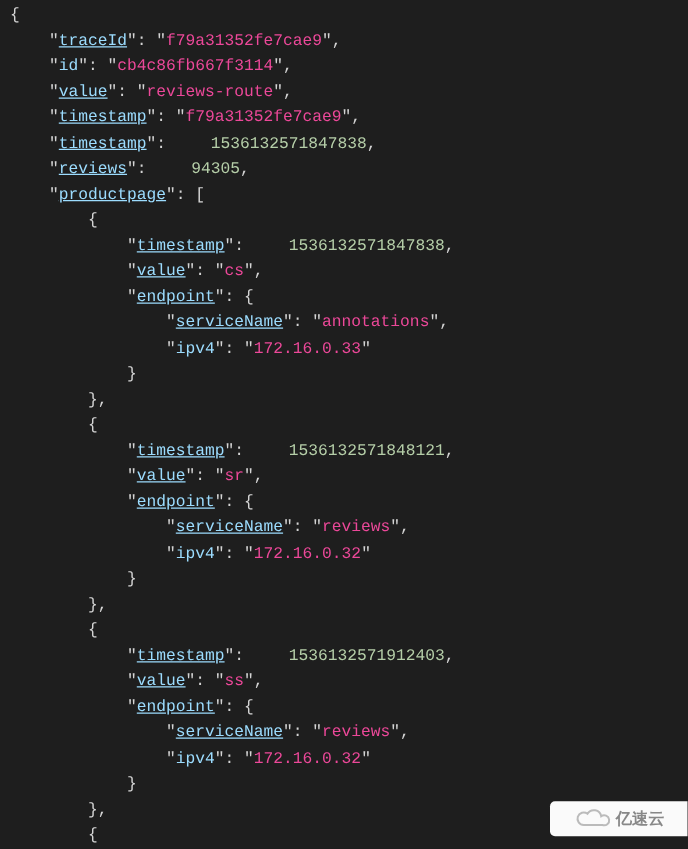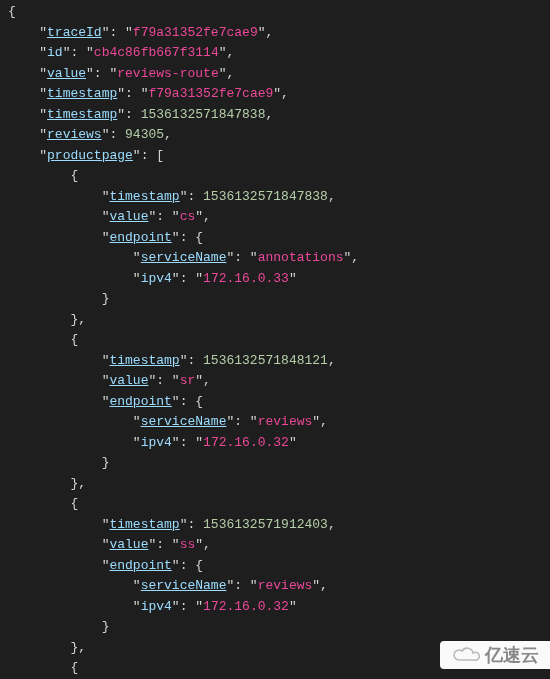--- a/index.html
+++ b/index.html
@@ -15,35 +15,35 @@
     overflow: hidden;
   }
   .code-block {
     padding: 2px 8px 0 8px;
     white-space: pre;
   }
   .punct { color: #d4d4d4; }
   .key { color: #9cdcfe; }
   .key-underline { text-decoration: underline; text-decoration-color: #9cdcfe; }
   .str { color: #ec4899; }
-  .num { color: #b5cea8; }
+  .num { color: #b5cea8; margin-left: 28px; }
   .watermark {
     position: absolute;
     right: 0;
     bottom: 10px;
     width: 110px;
     height: 28px;
     background: #fafafa;
     border-top-left-radius: 4px;
     border-bottom-left-radius: 4px;
     display: flex;
     align-items: center;
     justify-content: center;
     font-family: sans-serif;
-    font-size: 18px;
+    font-size: 13px;
     color: #888;
     gap: 4px;
   }
   .watermark svg { flex-shrink: 0; }
   .watermark-text { color: #888; font-weight: bold; }
 </style>
 </head>
 <body>
 
 <div class="code-block"><span class="punct">{</span>

